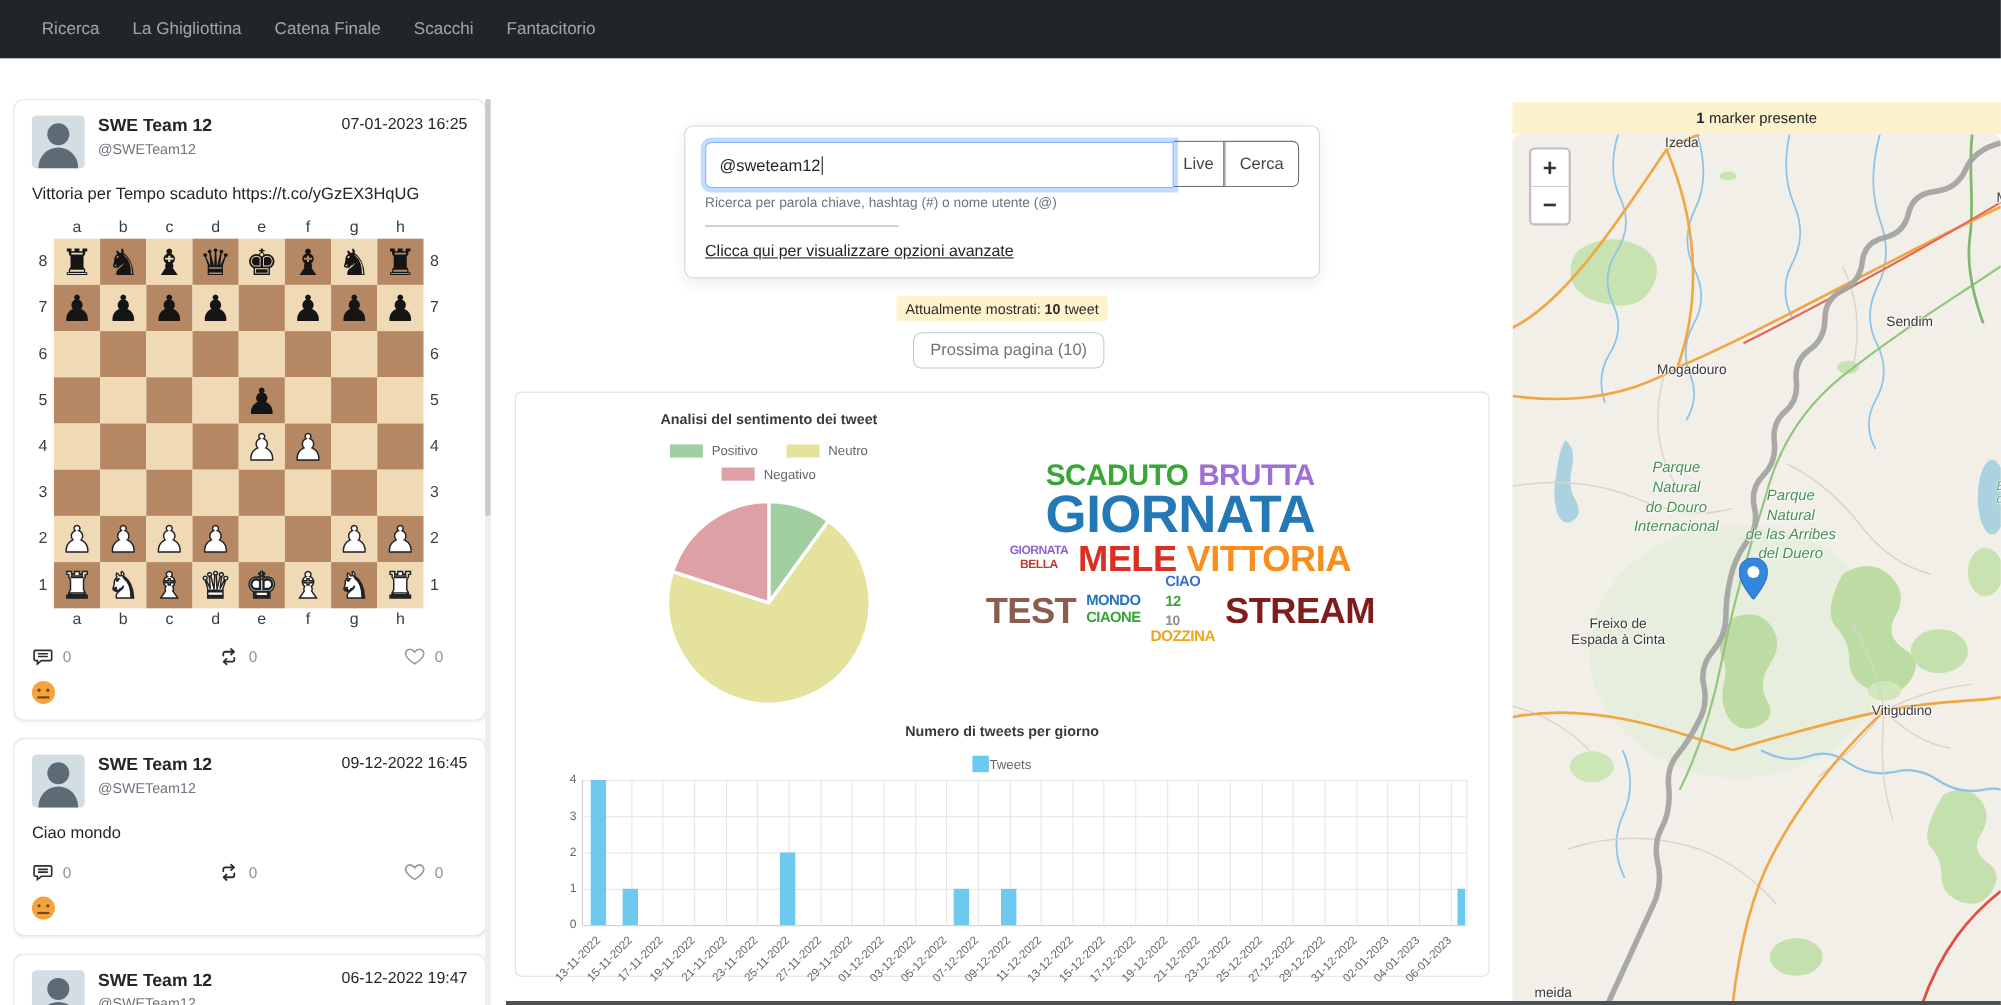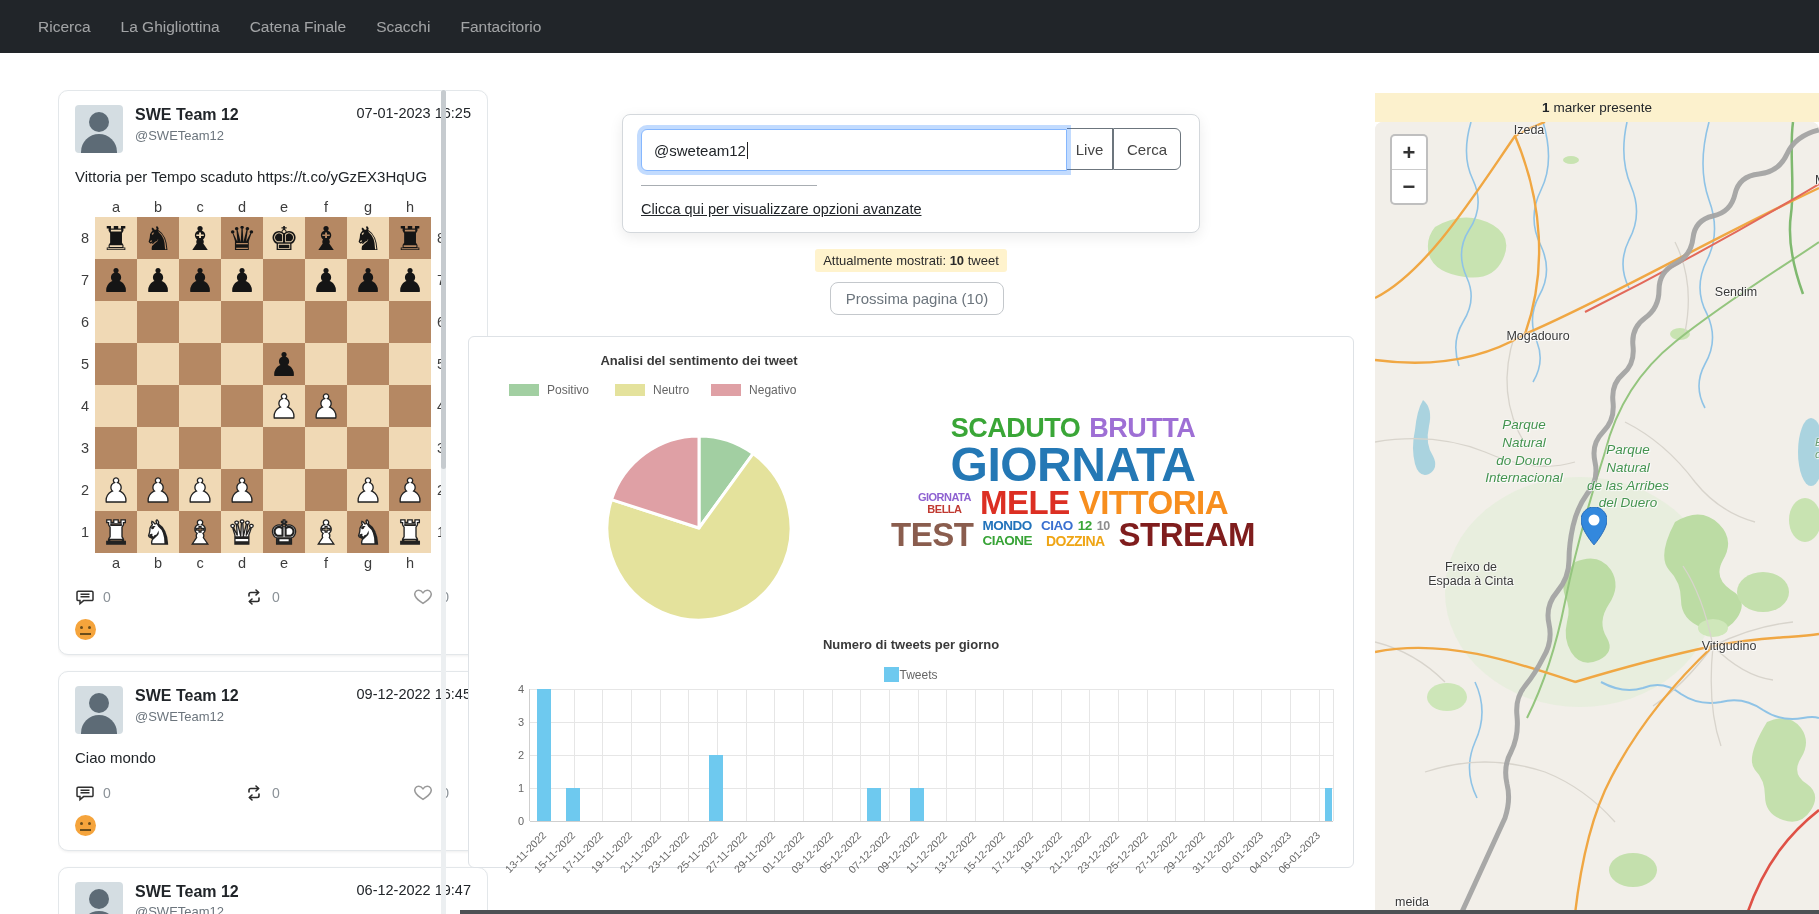--- a/index.html
+++ b/index.html
@@ -5,21 +5,21 @@
   html,body{margin:0;padding:0;}
   body{width:1819px;height:914px;overflow:hidden;background:#fff;
        font-family:"Liberation Sans", sans-serif;color:#212529;position:relative;}
 
   
   .navbar{position:absolute;left:0;top:0;width:100%;height:53px;background:#212529;
           display:flex;align-items:center;padding-left:38px;box-sizing:border-box;gap:30px;}
   .nav-item{color:rgba(255,255,255,.58);font-size:15.5px;cursor:pointer;white-space:nowrap;}
 
   
-  .tweet-col{position:absolute;left:12px;top:90px;width:430px;height:824px;overflow:hidden;margin-left:46px;}
+  .tweet-col{position:absolute;left:12px;top:90px;width:430px;height:824px;overflow:hidden;}
   .tweet-scrollbar{position:absolute;left:441px;top:90px;width:5px;height:824px;background:#eceff1;}
   .tweet-scrollbar .thumb{position:absolute;top:0;left:0;width:5px;height:46%;background:#c6cbcf;border-radius:3px;}
   .tweet-card{border:1px solid #e3e7ea;border-radius:10px;box-shadow:0 1px 3px rgba(0,0,0,.07);
               padding:14px 16px;margin-bottom:16px;background:#fff;box-sizing:border-box;width:430px;}
   .tweet-head{display:flex;align-items:flex-start;}
   .avatar{width:48px;height:48px;background:#d4dde2;border-radius:4px;position:relative;overflow:hidden;flex:0 0 48px;}
   .avatar .head{position:absolute;left:14px;top:7px;width:20px;height:20px;border-radius:50%;background:#5d6b76;}
   .avatar .bodyshape{position:absolute;left:6px;top:29px;width:36px;height:26px;border-radius:18px 18px 0 0;background:#5d6b76;}
   .tweet-id{margin-left:12px;flex:1;}
   .tweet-name{font-size:16px;font-weight:600;color:#212529;line-height:1.3;}
@@ -64,31 +64,31 @@
   .count-badge b{font-weight:700;}
   .nextpage-row{text-align:center;margin-top:10px;padding-left:12px;}
   .nextpage-btn{display:inline-block;background:#fff;border:1px solid #c4c8cc;border-radius:8px;
                 color:#6c757d;font-size:15px;padding:7px 15px;cursor:pointer;}
 
   
   .charts-card{width:886px;height:532px;margin:21px auto 0;border:1px solid #dee2e6;border-radius:6px;
                position:relative;background:#fff;box-sizing:border-box;}
   .pie-title{position:absolute;left:40px;top:16px;width:380px;text-align:center;
              font-size:13px;font-weight:700;color:#3a3a3a;}
-  .pie-legend{position:absolute;left:40px;top:46px;width:380px;display:flex;flex-direction:row;align-items:center;gap:22px;}
+  .pie-legend{position:absolute;left:40px;top:46px;width:380px;display:flex;flex-direction:column;align-items:center;gap:7px;}
   .leg-row{display:flex;gap:26px;}
   .leg-item{display:flex;align-items:center;gap:8px;font-size:12px;color:#666;}
   .leg-swatch{width:30px;height:12px;display:inline-block;}
   #pie-svg{position:absolute;left:135px;top:96px;}
   #wordcloud{position:absolute;left:430px;top:50px;width:348px;height:192px;
              display:flex;flex-direction:column;justify-content:center;align-items:center;}
   .wc-row{display:flex;align-items:center;justify-content:center;gap:9px;line-height:.95;}
   .wc-word{font-weight:700;letter-spacing:-.5px;white-space:nowrap;}
   .wc-stack{display:flex;flex-direction:column;align-items:center;gap:2px;}
-  .wc-hrow{display:flex;align-items:baseline;gap:5px;}
+  .wc-hrow{display:flex;align-items:baseline;gap:5px;flex-direction:column;}
 
   .bar-title{position:absolute;left:0;top:300px;width:100%;text-align:center;
              font-size:13px;font-weight:700;color:#3a3a3a;}
   .bar-legend{position:absolute;left:0;top:330px;width:100%;display:flex;justify-content:center;align-items:center;gap:0;
               font-size:12px;color:#666;}
   .bar-leg-swatch{width:15px;height:15px;background:#6ec9ef;display:inline-block;}
   #bar-area{position:absolute;left:60px;top:352px;width:803px;height:132px;}
   #bar-grid{position:absolute;left:0;top:0;width:803px;height:132px;border-left:1px solid #cfcfcf;border-right:1px solid #e5e5e5;}
   #bar-bars{position:absolute;left:0;top:0;width:803px;height:132px;overflow:hidden;}
   .gridline-v{position:absolute;top:0;width:1px;height:132px;background:#e6e6e6;}
@@ -408,20 +408,21 @@
 
   <div class="search-card">
     <div class="input-group">
       <div class="search-input">
         <span>@sweteam12</span>
           <span class="caret"></span>
       </div>
       <div class="btn-outline btn-live">Live</div>
       <div class="btn-outline btn-cerca">Cerca</div>
     </div>
+    <div class="search-helper">Ricerca per parola chiave, hashtag (#) o nome utente (@)</div>
     <hr class="search-hr">
     <span class="adv-link">Clicca qui per visualizzare opzioni avanzate</span>
   </div>
 
   <div class="badge-row">
     <span class="count-badge"><span>Attualmente mostrati:</span>&nbsp;<b>10</b>&nbsp;<span>tweet</span></span>
   </div>
 
   <div class="nextpage-row">
     <span class="nextpage-btn">Prossima pagina (10)</span>

